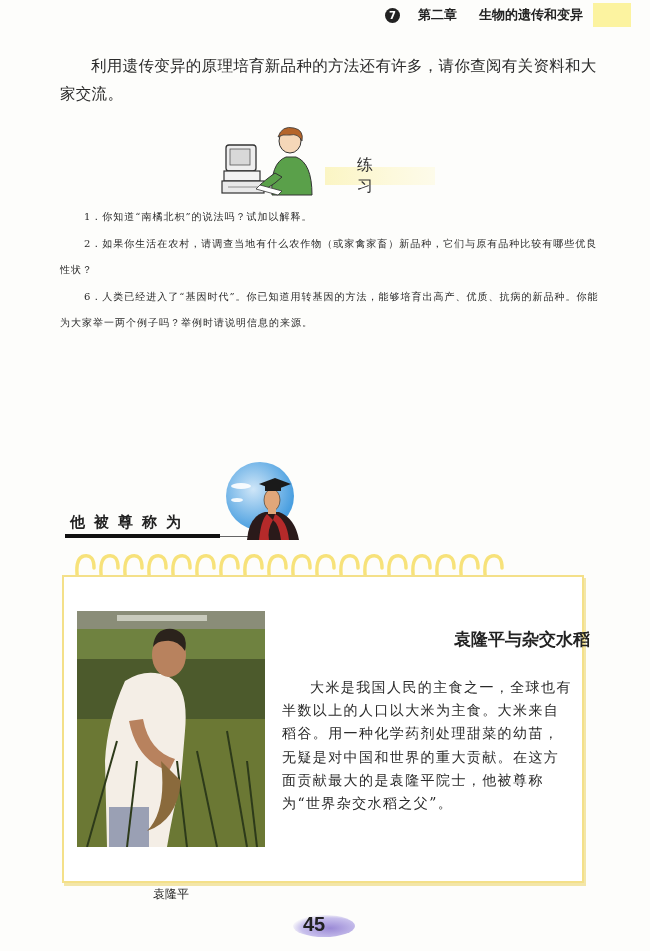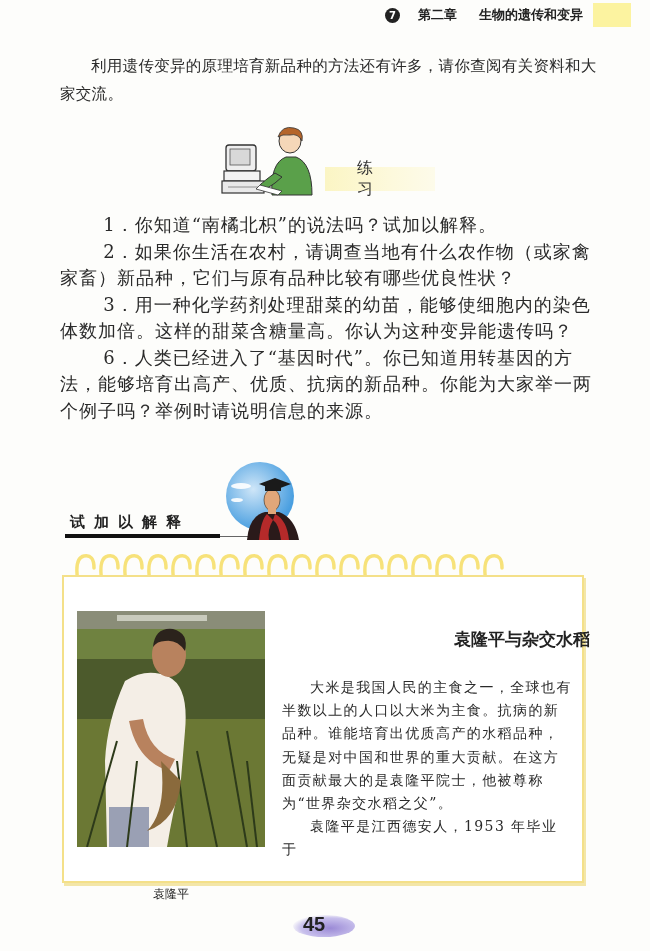--- a/index.html
+++ b/index.html
@@ -25,29 +25,29 @@
 
   .intro {
     position: absolute; left: 60px; top: 36px; width: 540px;
     font-size: 15.5px; line-height: 28px; text-indent: 2em; letter-spacing: 0.3px;
   }
 
   
   .ex-banner { position: absolute; left: 220px; top: 125px; width: 210px; height: 75px; }
   .ex-figure { position: absolute; left: 0; top: 0; width: 100px; height: 75px; }
   .ex-title {
-    position: absolute; left: 105px; top: 42px; width: 110px; height: 24px;
+    position: absolute; left: 105px; top: 42px; width: 110px; height: 18px;
     background: linear-gradient(90deg, #fbf5c4, #fdf9dc 60%, #fdfbea);
     display: flex; align-items: center; justify-content: center;
     font-size: 16px; letter-spacing: 30px; color: #333; padding-left: 32px; box-sizing: border-box;
   }
 
   .exercises {
-    position: absolute; left: 80px; top: 212px; width: 520px;
-    font-family: "DejaVu Serif", serif; font-size: 18px; line-height: 26.5px; letter-spacing: 1px;
+    position: absolute; left: 80px; top: 204px; width: 520px;
+    font-family: "DejaVu Serif", serif; font-size: 10px; line-height: 26.5px; letter-spacing: 1px;
   }
   .exercises p { margin: 0; text-indent: 2.4em; }
 
   
   .story-head { position: absolute; left: 65px; top: 455px; width: 240px; height: 85px; }
   .story-label {
     position: absolute; left: 5px; top: 58px;
     font-size: 15px; font-weight: bold; letter-spacing: 9px; color: #222;
   }
   .story-underline-thick { position: absolute; left: 0; top: 79px; width: 155px; height: 4px; background: #111; }
@@ -117,26 +117,25 @@
     <path d="M52 70 Q50 38 66 32 L76 32 Q92 38 92 70 Z" fill="#5aa04a" stroke="#333" stroke-width="1"></path>
     <path d="M55 48 Q44 56 40 60 L46 64 Q56 58 62 52 Z" fill="#5aa04a" stroke="#333" stroke-width="1"></path>
     <path d="M40 60 L62 66 L58 70 L36 64 Z" fill="#ffffff" stroke="#333" stroke-width="0.8"></path>
   </svg>
   <div class="ex-title">练习</div>
 </div>
 
 <div class="exercises">
   <p style="margin-left:-20px;">1．你知道“南橘北枳”的说法吗？试加以解释。</p>
   <p style="margin-left:-20px;">2．如果你生活在农村，请调查当地有什么农作物（或家禽家畜）新品种，它们与原有品种比较有哪些优良性状？</p>
-  <p style="margin-left:-20px;">3．用一种化学药剂处理甜菜的幼苗，能够使细胞内的染色体数加倍。这样的甜菜含糖量高。你认为这种变异能遗传吗？</p>
   <p style="margin-left:-20px;">6．人类已经进入了“基因时代”。你已知道用转基因的方法，能够培育出高产、优质、抗病的新品种。你能为大家举一两个例子吗？举例时请说明信息的来源。</p>
 </div>
 
 <div class="story-head">
-  <div class="story-label">试加以解释</div>
+  <div class="story-label">他被尊称为</div>
   <div class="story-underline-thick"></div>
   <div class="story-underline-thin"></div>
   <svg class="story-avatar" viewBox="0 0 90 80">
     <defs>
       <radialGradient id="sky" cx="40%" cy="40%" r="60%">
         <stop offset="0%" stop-color="#cfe6f8"></stop>
         <stop offset="100%" stop-color="#4a9fe0"></stop>
       </radialGradient>
     </defs>
     <circle cx="45" cy="36" r="34" fill="url(#sky)"></circle>
@@ -220,20 +219,19 @@
       <line x1="170" y1="236" x2="150" y2="120"></line>
       <line x1="180" y1="236" x2="170" y2="150"></line>
     </g>
     <path d="M84 150 Q90 200 70 220 Q100 210 104 170 Z" fill="#8a6a3c"></path>
   </svg>
 </div>
 <div class="photo-caption">袁隆平</div>
 
 <div class="story-title">袁隆平与杂交水稻</div>
 <div class="story-body">
-  <p>大米是我国人民的主食之一，全球也有半数以上的人口以大米为主食。抗病的新品种。谁能培育出优质高产的水稻品种，无疑是对中国和世界的重大贡献。在这方面贡献最大的是袁隆平院士，他被尊称为“世界杂交水稻之父”。</p>
-  <p>袁隆平是江西德安人，1953 年毕业于</p>
+  <p>大米是我国人民的主食之一，全球也有半数以上的人口以大米为主食。大米来自稻谷。用一种化学药剂处理甜菜的幼苗，无疑是对中国和世界的重大贡献。在这方面贡献最大的是袁隆平院士，他被尊称为“世界杂交水稻之父”。</p>
 </div>
 
 <div class="page-num-wrap">
   <div class="page-blob"></div>
   <div class="page-num">45</div>
 </div>
 
 </body></html>

